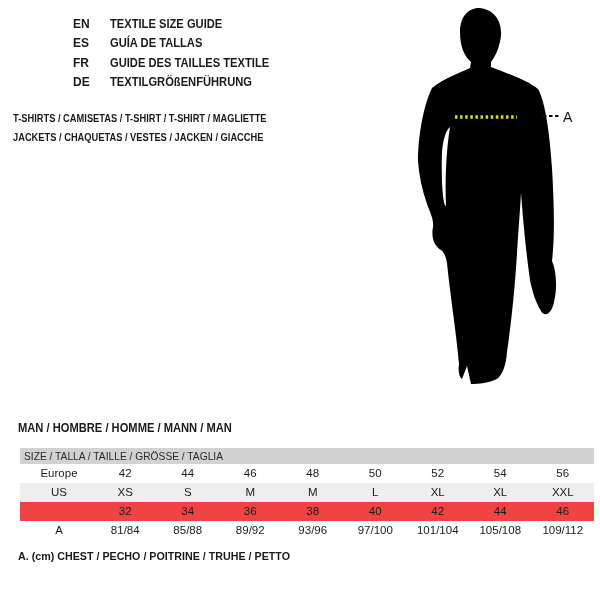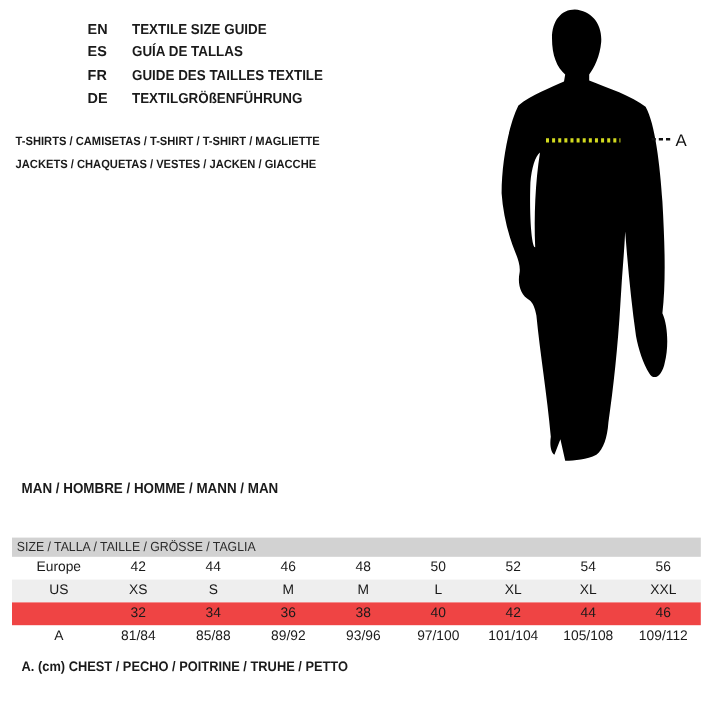--- a/index.html
+++ b/index.html
@@ -12,27 +12,27 @@
 
   
   .lang-list{position:absolute;top:15px;left:25px;}
   .lang-row{display:flex;line-height:19.3px;font-size:12px;font-weight:700;padding-left:48px;}
   .lang-code{width:37px;flex:0 0 37px;}
 
   
   .garments{position:absolute;top:110px;left:13px;font-size:10px;font-weight:700;line-height:18.5px;}
 
   
-  .section-title{position:absolute;top:400px;left:18px;font-size:12px;font-weight:700;}
+  .section-title{position:absolute;top:421px;left:18px;font-size:12px;font-weight:700;}
 
   
   .figure-wrap{position:absolute;top:0;left:0;width:600px;height:600px;pointer-events:none;}
 
   
-  .size-table{position:absolute;top:448px;left:10px;width:574px;font-size:11.5px;}
+  .size-table{position:absolute;top:448px;left:20px;width:574px;font-size:11.5px;}
   .thead{height:16px;line-height:16px;padding:0 0 0 4px;font-size:11px;color:#2b2b2b;}
   .trow{display:flex;height:19px;line-height:19px;}
   .tlabel{flex:0 0 70px;padding-left:4px;text-align:center;}
   .tcell{flex:1 1 0;text-align:center;}
 
   
   .footer-note{position:absolute;top:550px;left:18px;font-size:11.5px;font-weight:700;}
 </style>
 </head>
 <body>

